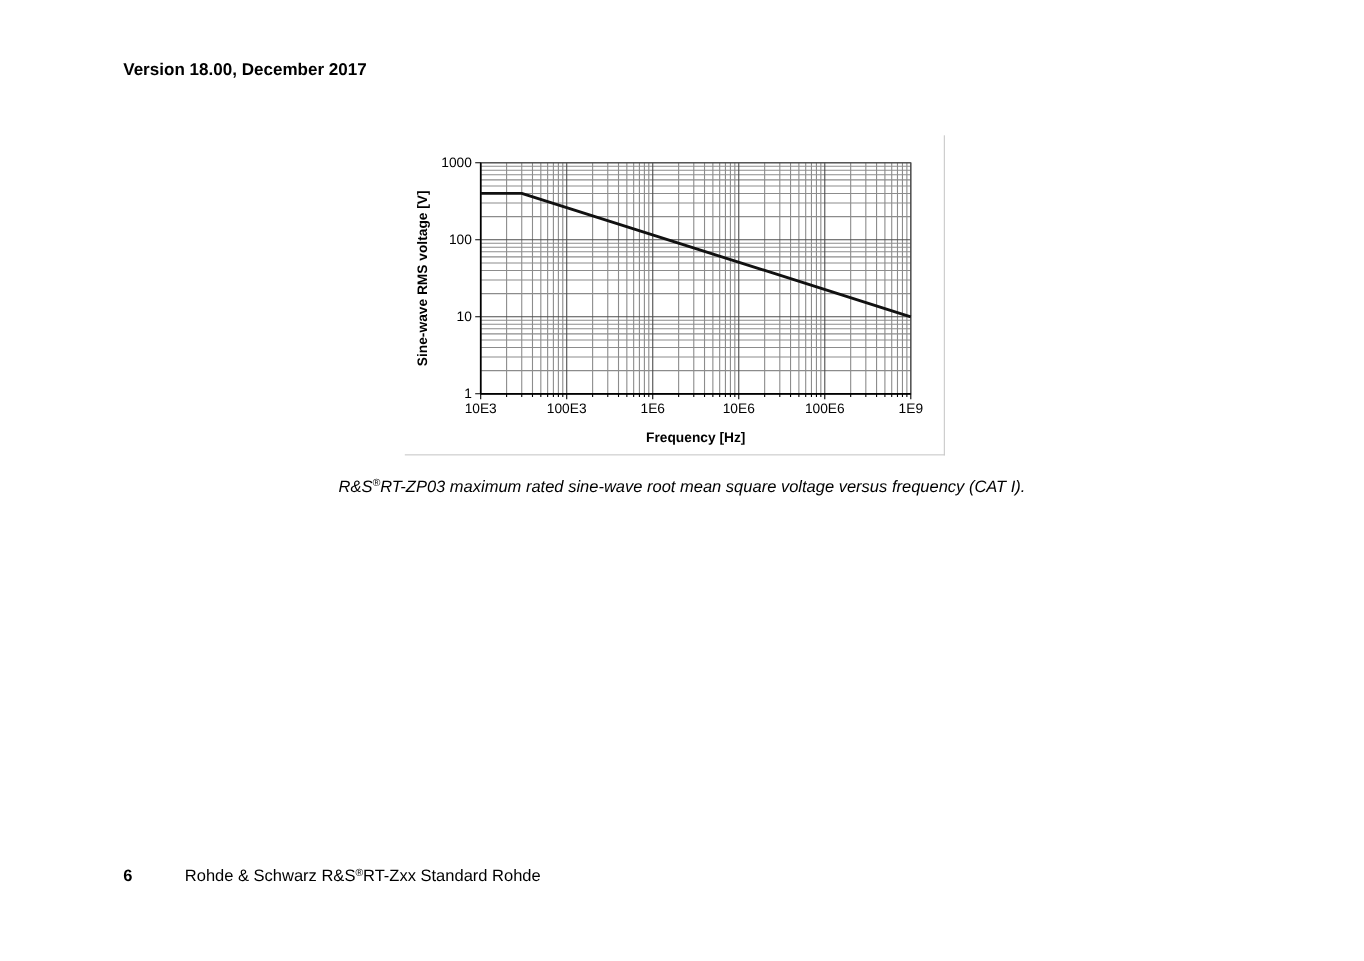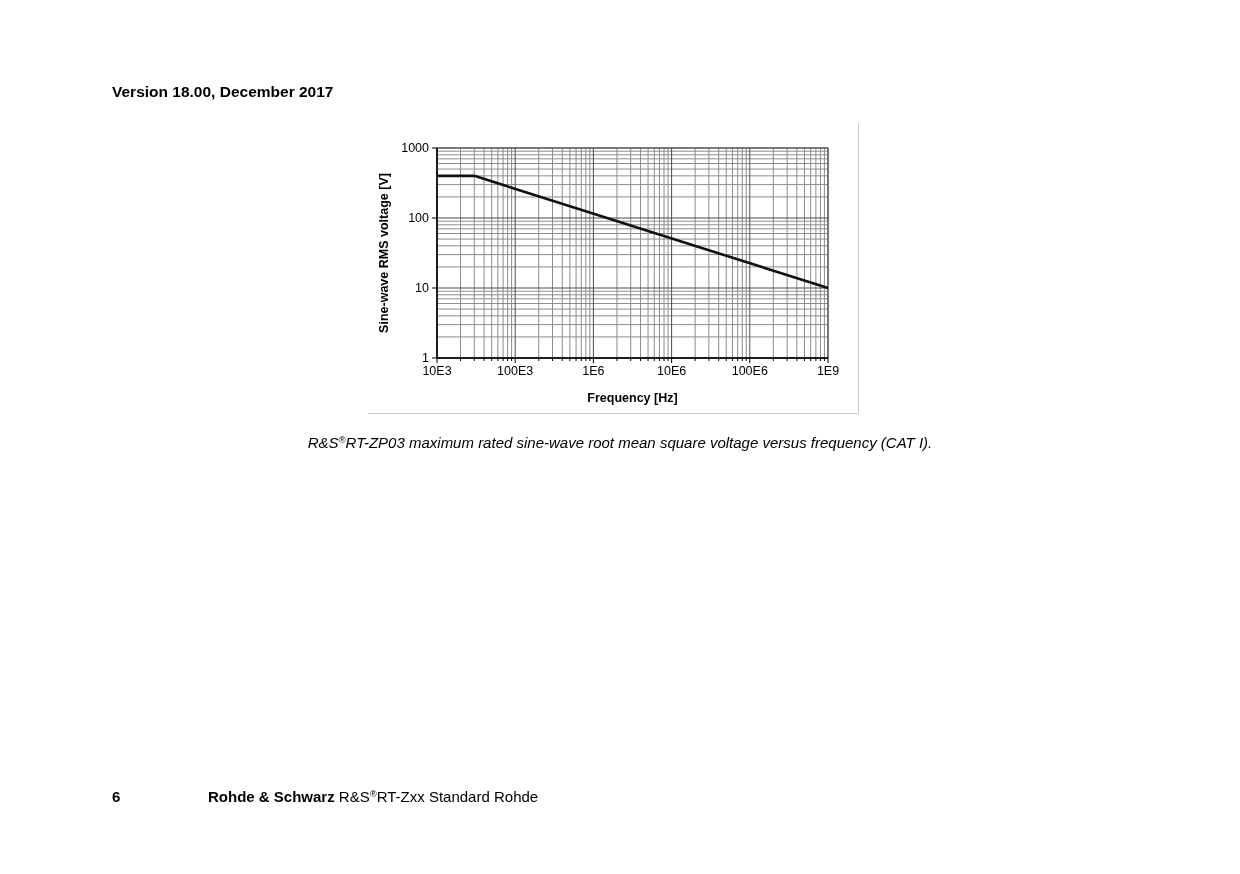--- a/index.html
+++ b/index.html
@@ -16,21 +16,20 @@
     font-family: "Liberation Sans", sans-serif;
     overflow: hidden;
   }
   .version-header {
     position: absolute;
     left: 112px;
     top: 55px;
     font-size: 15.5px;
     font-weight: bold;
     white-space: nowrap;
-    margin-top: 28px;
   }
   .chart-figure {
     position: absolute;
     left: 368px;
     top: 123px;
     width: 490px;
     height: 290px;
     border-right: 1px solid #c9c9c9;
     border-bottom: 1px solid #c9c9c9;
     background: #ffffff;
@@ -59,22 +58,21 @@
     font-weight: bold;
   }
   .footer-text {
     position: absolute;
     left: 168px;
     top: 788px;
     font-size: 15px;
     white-space: nowrap;
   }
   .footer-brand {
-    font-weight: bold;
-    margin-left: 40px;
+    font-weight: normal;
   }
   .footer-reg-sup {
     font-size: 9.5px;
     position: relative;
     top: -5px;
     font-style: normal;
   }
 </style>
 </head>
 <body>

